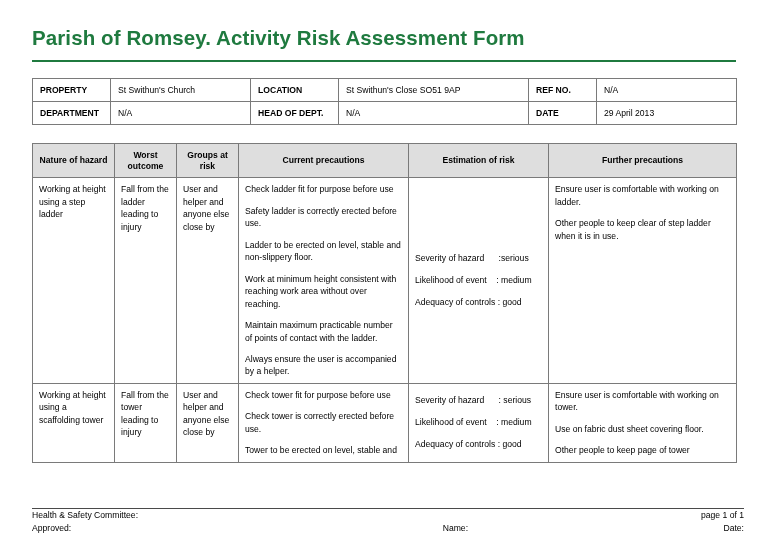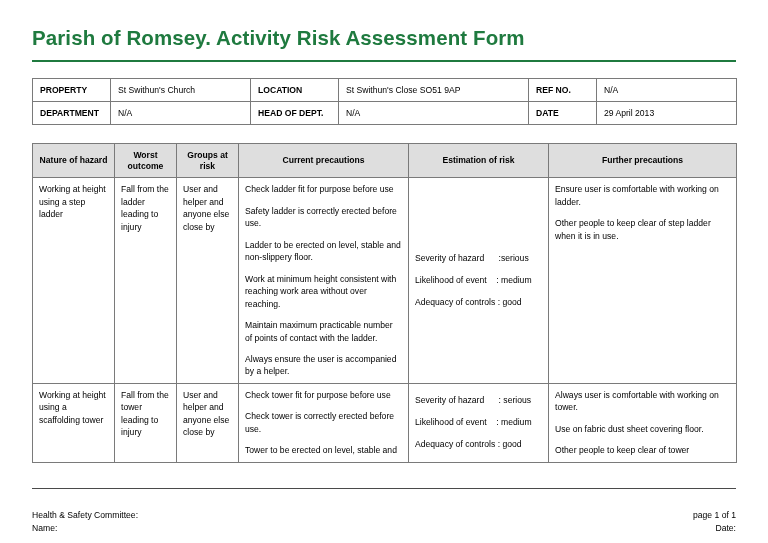--- a/index.html
+++ b/index.html
@@ -86,24 +86,24 @@
   }
   .est-line {
     white-space: pre;
     margin: 0;
     line-height: 1.5;
   }
 
   .footer {
     position: absolute;
     left: 32px;
-    right: 32px;
+    right: 24px;
     bottom: 8px;
     border-top: 1px solid #4a4a4a;
-    padding-top: 20px;
+    padding-top: 0;
     font-size: 8.6px;
   }
   .footer-row {
     display: flex;
     justify-content: space-between;
     line-height: 1.5;
   }
   .footer-left { white-space: pre; }
   .footer-mid { }
   .footer-right { }
@@ -199,33 +199,34 @@
           <p>Check tower fit for purpose before use</p>
           <p>Check tower is correctly erected before use.</p>
           <p>Tower to be erected on level, stable and</p>
         </td>
         <td class="mid">
           <p class="est-line">Severity of hazard      : serious</p>
           <p class="est-line">Likelihood of event    : medium</p>
           <p class="est-line">Adequacy of controls : good</p>
         </td>
         <td>
-          <p>Always user is comfortable with working on tower.</p>
+          <p>Ensure user is comfortable with working on tower.</p>
           <p>Use on fabric dust sheet covering floor.</p>
-          <p>Other people to keep clear of tower</p>
+          <p>Other people to keep page of tower</p>
         </td>
       </tr>
     </tbody>
   </table>
 
   <div class="footer">
     <div class="footer-row">
       <div class="footer-left f-col-a">Health &amp; Safety Committee:</div>
       <div class="footer-mid f-col-b"></div>
       <div class="footer-right">page 1 of 1</div>
     </div>
     <div class="footer-row">
+      <div class="footer-left f-col-a">Approved:</div>
       <div class="footer-mid f-col-b">Name:</div>
       <div class="footer-right">Date:</div>
     </div>
   </div>
 
 </div>
 
 </body></html>

